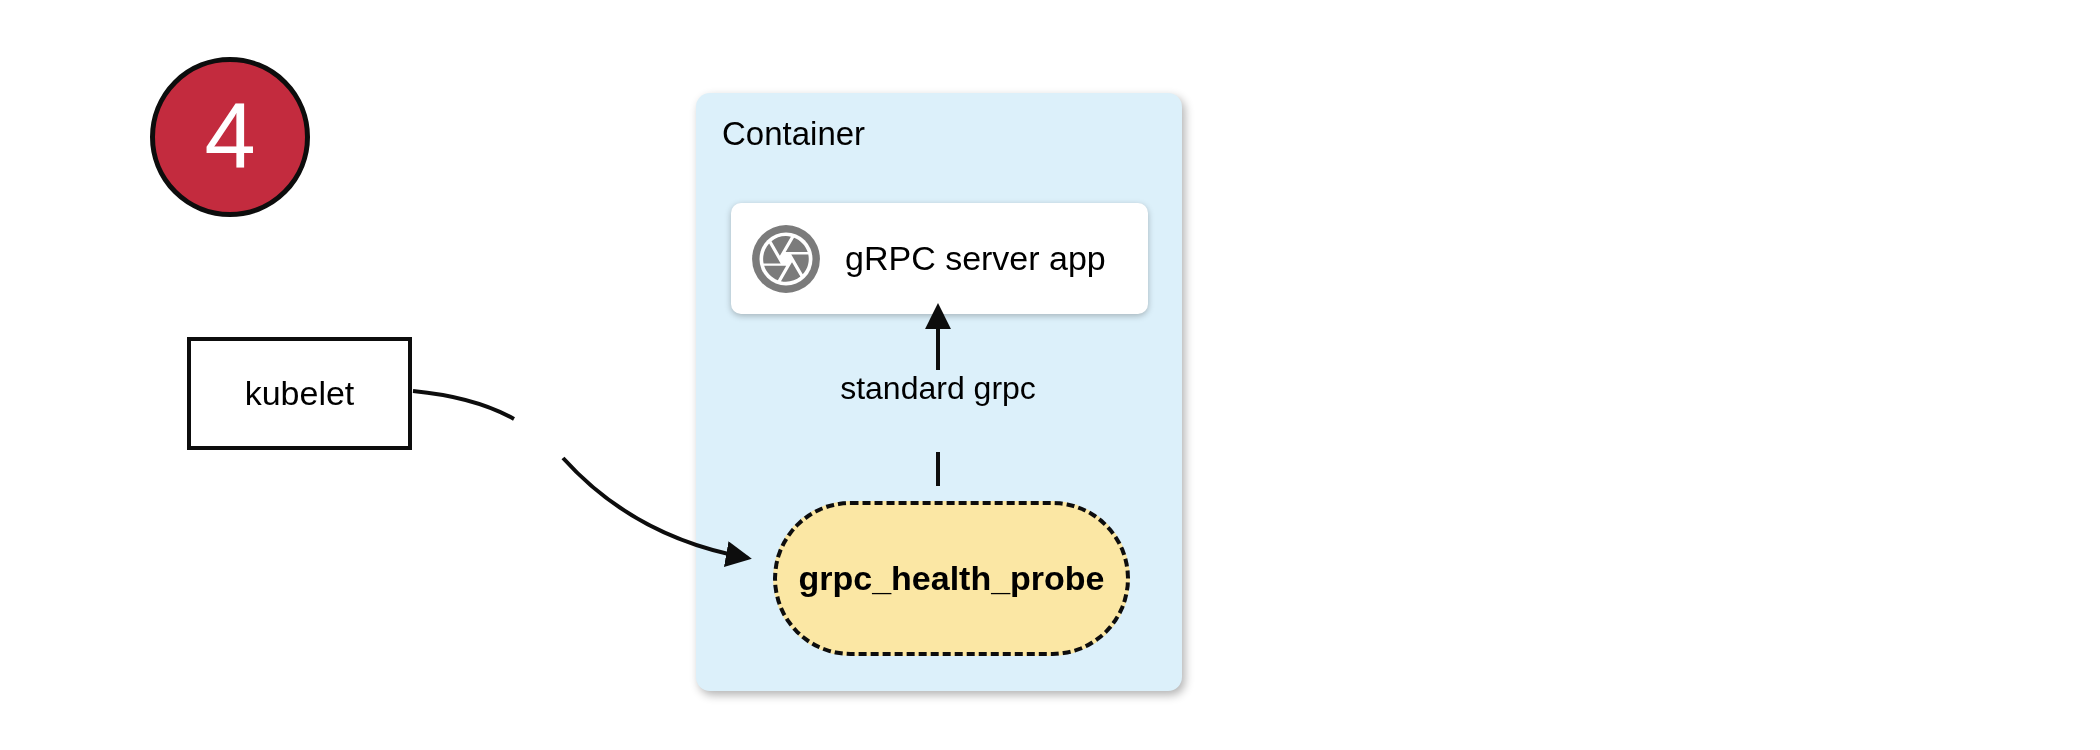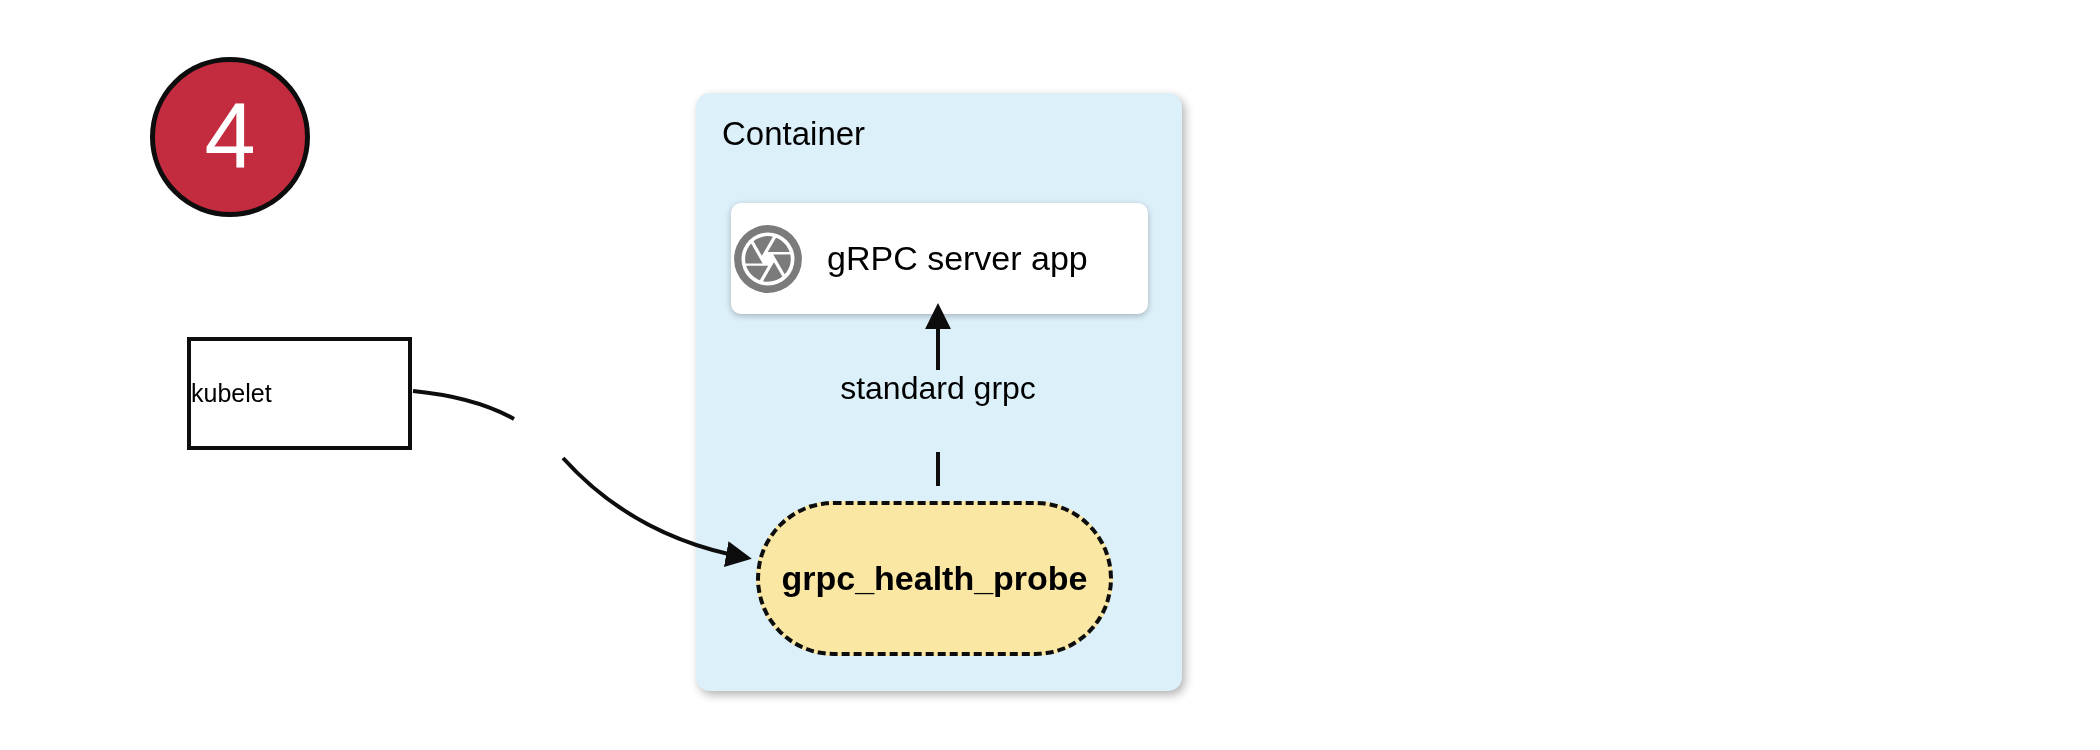--- a/index.html
+++ b/index.html
@@ -16,48 +16,48 @@
     background:var(--badge-red,#C32B3E);
     border:5px solid #0d0d0d;border-radius:50%;
     display:flex;align-items:center;justify-content:center;
   }
   .badge span{color:#fff;font-size:92px;line-height:1;transform:translateY(-2px);}
 
   
   .kubelet-box{
     position:absolute;left:187px;top:337px;width:225px;height:113px;
     box-sizing:border-box;background:#fff;border:4px solid #0d0d0d;
-    display:flex;align-items:center;justify-content:flex-start;
-    font-size:25px;
+    display:flex;align-items:center;justify-content:center;
+    font-size:34px;
   }
 
   
   .container-box{
     position:absolute;left:696px;top:77px;width:486px;height:598px;
     background:var(--container-blue,#DCF0FA);
     border-radius:14px;
     box-shadow:3px 4px 10px rgba(0,0,0,0.30);
     margin-top:16px;
   }
   .container-label{
     position:absolute;left:26px;top:21px;font-size:33px;line-height:40px;
   }
 
   
   .server-box{
     position:absolute;left:35px;top:110px;width:417px;height:111px;
     box-sizing:border-box;background:#fff;border-radius:10px;
     box-shadow:0 2px 6px rgba(0,0,0,0.25);
-    display:flex;align-items:center;
+    display:flex;align-items:center;padding-left:18px;
   }
   .server-box .label{font-size:34px;margin-left:22px;}
 
   
   .probe-pill{
-    position:absolute;left:60px;top:408px;width:357px;height:155px;
+    position:absolute;left:77px;top:408px;width:357px;height:155px;
     box-sizing:border-box;background:var(--probe-yellow,#FBE7A4);
     border:4px dashed #0d0d0d;border-radius:78px;
     display:flex;flex-direction:row;align-items:center;justify-content:center;
   }
   .probe-pill .title{font-size:34px;font-weight:bold;line-height:39px;}
   .probe-pill .sub{font-size:33px;line-height:40px;}
 
   
   svg.arrows{position:absolute;left:0;top:0;z-index:5;pointer-events:none;}
   svg.arrows .stroke{stroke:#0d0d0d;stroke-width:4;fill:none;}

